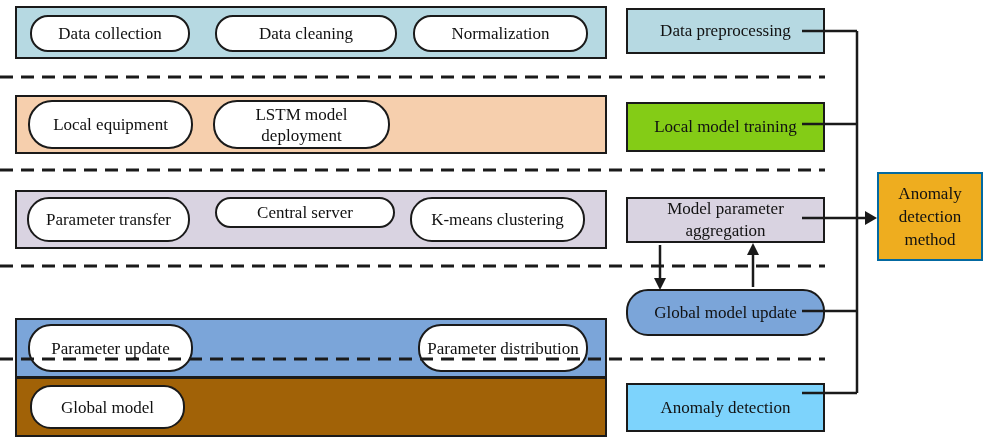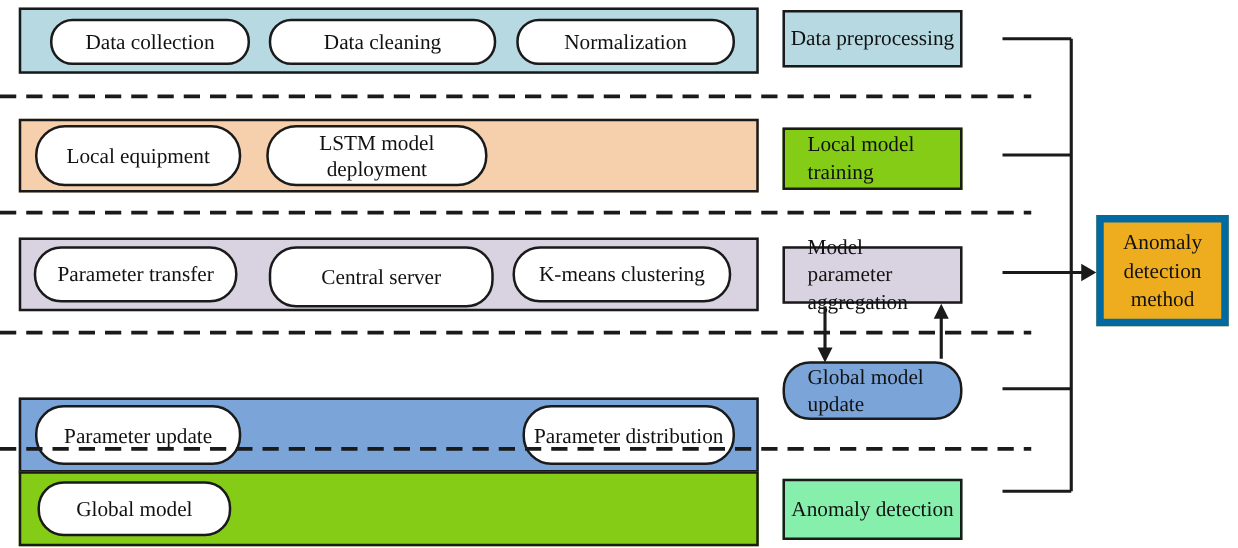--- a/index.html
+++ b/index.html
@@ -26,58 +26,58 @@
     position:absolute;
     background:#ffffff;
     border:2px solid #1a1a1a;
     box-sizing:border-box;
     display:flex;align-items:center;justify-content:center;
     text-align:center;
     font-size:17px;line-height:21px;
     padding:0 6px;
   }
   
-  .row-0 .p1{left:23px;top:7px;width:160px;height:37px;border-radius:18px;}
+  .row-0 .p1{left:13px;top:7px;width:160px;height:37px;border-radius:18px;}
   .row-0 .p2{left:198px;top:7px;width:182px;height:37px;border-radius:18px;}
   .row-0 .p3{left:396px;top:7px;width:175px;height:37px;border-radius:18px;}
   
   .row-1 .p1{left:11px;top:3px;width:165px;height:49px;border-radius:24px;}
   .row-1 .p2{left:196px;top:3px;width:177px;height:49px;border-radius:24px;}
   .row-1 .p3{left:401px;top:3px;width:165px;height:49px;border-radius:24px;}
   
   .row-2 .p1{left:10px;top:5px;width:163px;height:45px;border-radius:22px;}
-  .row-2 .p2{left:198px;top:5px;width:180px;height:49px;border-radius:22px;}
+  .row-2 .p2{left:198px;top:5px;width:180px;height:31px;border-radius:22px;}
   .row-2 .p3{left:393px;top:5px;width:175px;height:45px;border-radius:22px;}
   
   .row-3 .p1{left:11px;top:4px;width:165px;height:48px;border-radius:23px;}
   .row-3 .p2{left:196px;top:4px;width:177px;height:48px;border-radius:23px;}
   .row-3 .p3{left:401px;top:4px;width:170px;height:48px;border-radius:23px;}
   
   .row-4 .p1{left:13px;top:6px;width:155px;height:44px;border-radius:21px;}
   .row-4 .p2{left:268px;top:6px;width:255px;height:44px;border-radius:21px;}
 
   .stage-label{
     position:absolute;
-    left:626px;width:144px;
+    left:626px;width:199px;
     border:2px solid #1a1a1a;
     box-sizing:border-box;
     display:flex;align-items:center;justify-content:center;
-    text-align:left;
+    text-align:center;
     font-size:17px;line-height:22px;
   }
   .lbl-0{top:8px;height:46px;padding:0 2px;}
   .lbl-1{top:102px;height:50px;padding:0 18px;}
   .lbl-2{top:197px;height:46px;padding:0 18px;}
   .lbl-3{top:289px;height:47px;padding:0 18px;border-radius:22px;}
   .lbl-4{top:383px;height:49px;padding:0 2px;}
 
   .output-box{
     position:absolute;
     left:877px;top:172px;width:106px;height:89px;
-    border:6px solid #0369a1;
+    border:2px solid #0369a1;
     box-sizing:border-box;
     display:flex;align-items:center;justify-content:center;
     text-align:center;
     font-size:17px;line-height:23px;
     padding:0 4px;
   }
   .lines-overlay{
     position:absolute;left:0;top:0;width:990px;height:438px;
     pointer-events:none;
   }
@@ -106,24 +106,24 @@
     <div class="pill p3">K-means clustering</div>
   </div>
   <div class="stage-label lbl-2" style="background-color: rgb(217, 211, 225);">Model parameter aggregation</div>
 
   <div class="stage-row row-3" style="background-color: rgb(123, 165, 217);">
     <div class="pill p1">Parameter update</div>
     <div class="pill p3">Parameter distribution</div>
   </div>
   <div class="stage-label lbl-3" style="background-color: rgb(123, 165, 217);">Global model update</div>
 
-  <div class="stage-row row-4" style="background-color: #84cc16;">
+  <div class="stage-row row-4" style="background-color: #a16207;">
     <div class="pill p1">Global model</div>
   </div>
-  <div class="stage-label lbl-4" style="background-color: #86efac;">Anomaly detection</div>
+  <div class="stage-label lbl-4" style="background-color: #7dd3fc;">Anomaly detection</div>
 
   <div class="output-box" style="background-color: rgb(238, 173, 31);">Anomaly detection method</div>
 
   <svg class="lines-overlay" width="990" height="438" viewBox="0 0 990 438">
     <g stroke="#1a1a1a" stroke-width="3" fill="none">
       <line x1="0" y1="77" x2="825" y2="77" stroke-dasharray="13 8"></line>
       <line x1="0" y1="170" x2="825" y2="170" stroke-dasharray="13 8"></line>
       <line x1="0" y1="266" x2="825" y2="266" stroke-dasharray="13 8"></line>
       <line x1="0" y1="359" x2="825" y2="359" stroke-dasharray="13 8"></line>
     </g>

